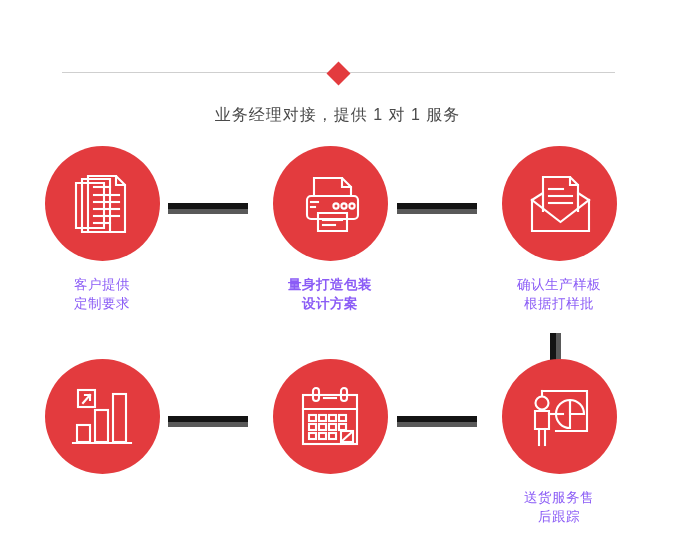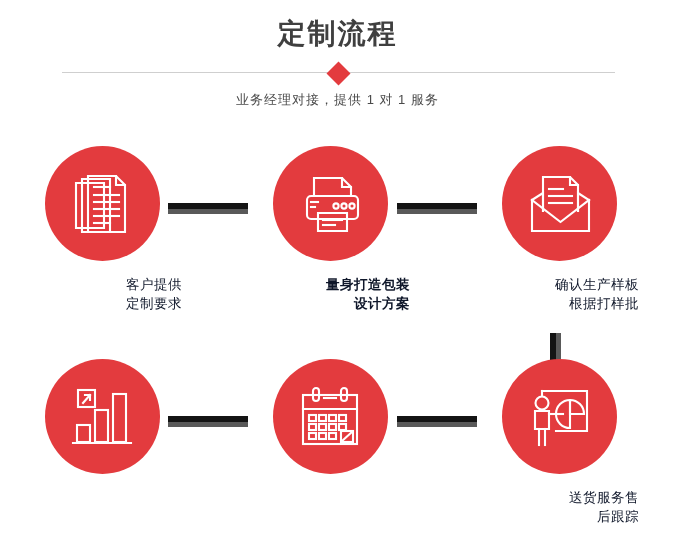--- a/index.html
+++ b/index.html
@@ -57,24 +57,24 @@
     width: 17px;
     height: 17px;
     margin-left: -8.5px;
     margin-top: -8.5px;
     background: #e33b3e;
     transform: rotate(45deg);
   }
   .subtitle {
     position: absolute;
     left: 0;
-    top: 89px;
+    top: 104px;
     width: 675px;
     text-align: center;
-    font-size: 13px;
+    font-size: 16px;
     color: #4a4a4a;
     letter-spacing: 1px;
     line-height: 22px;
   }
 
   
   .flow {
     position: absolute;
     left: 0;
     top: 130px;
@@ -102,25 +102,24 @@
     align-items: center;
     justify-content: center;
   }
   .circle svg {
     display: block;
   }
 
   .step-label {
     margin-top: 14px;
     font-size: 13.5px;
-    color: #0f172a;
+    color: #8b5cf6;
     line-height: 19px;
     letter-spacing: 0.5px;
     white-space: pre-line;
-    text-align: right;
   }
 
   
   .conn-h {
     position: absolute;
     width: 80px;
     height: 11px;
   }
   .conn-h .bar-dark {
     position: absolute;
@@ -157,21 +156,20 @@
     left: 6px; top: 0;
     width: 5px; height: 37px;
     background: #595959;
   }
 </style>
 </head>
 <body>
 
 <div class="header">
 
-  <div class="page-title">定制流程</div>
 
   <div class="divider-wrap">
     <div class="divider-line"></div>
     <div class="divider-diamond"></div>
   </div>
 
   <div class="subtitle">业务经理对接，提供 1 对 1 服务</div>
 </div>
 
 <div class="flow">

